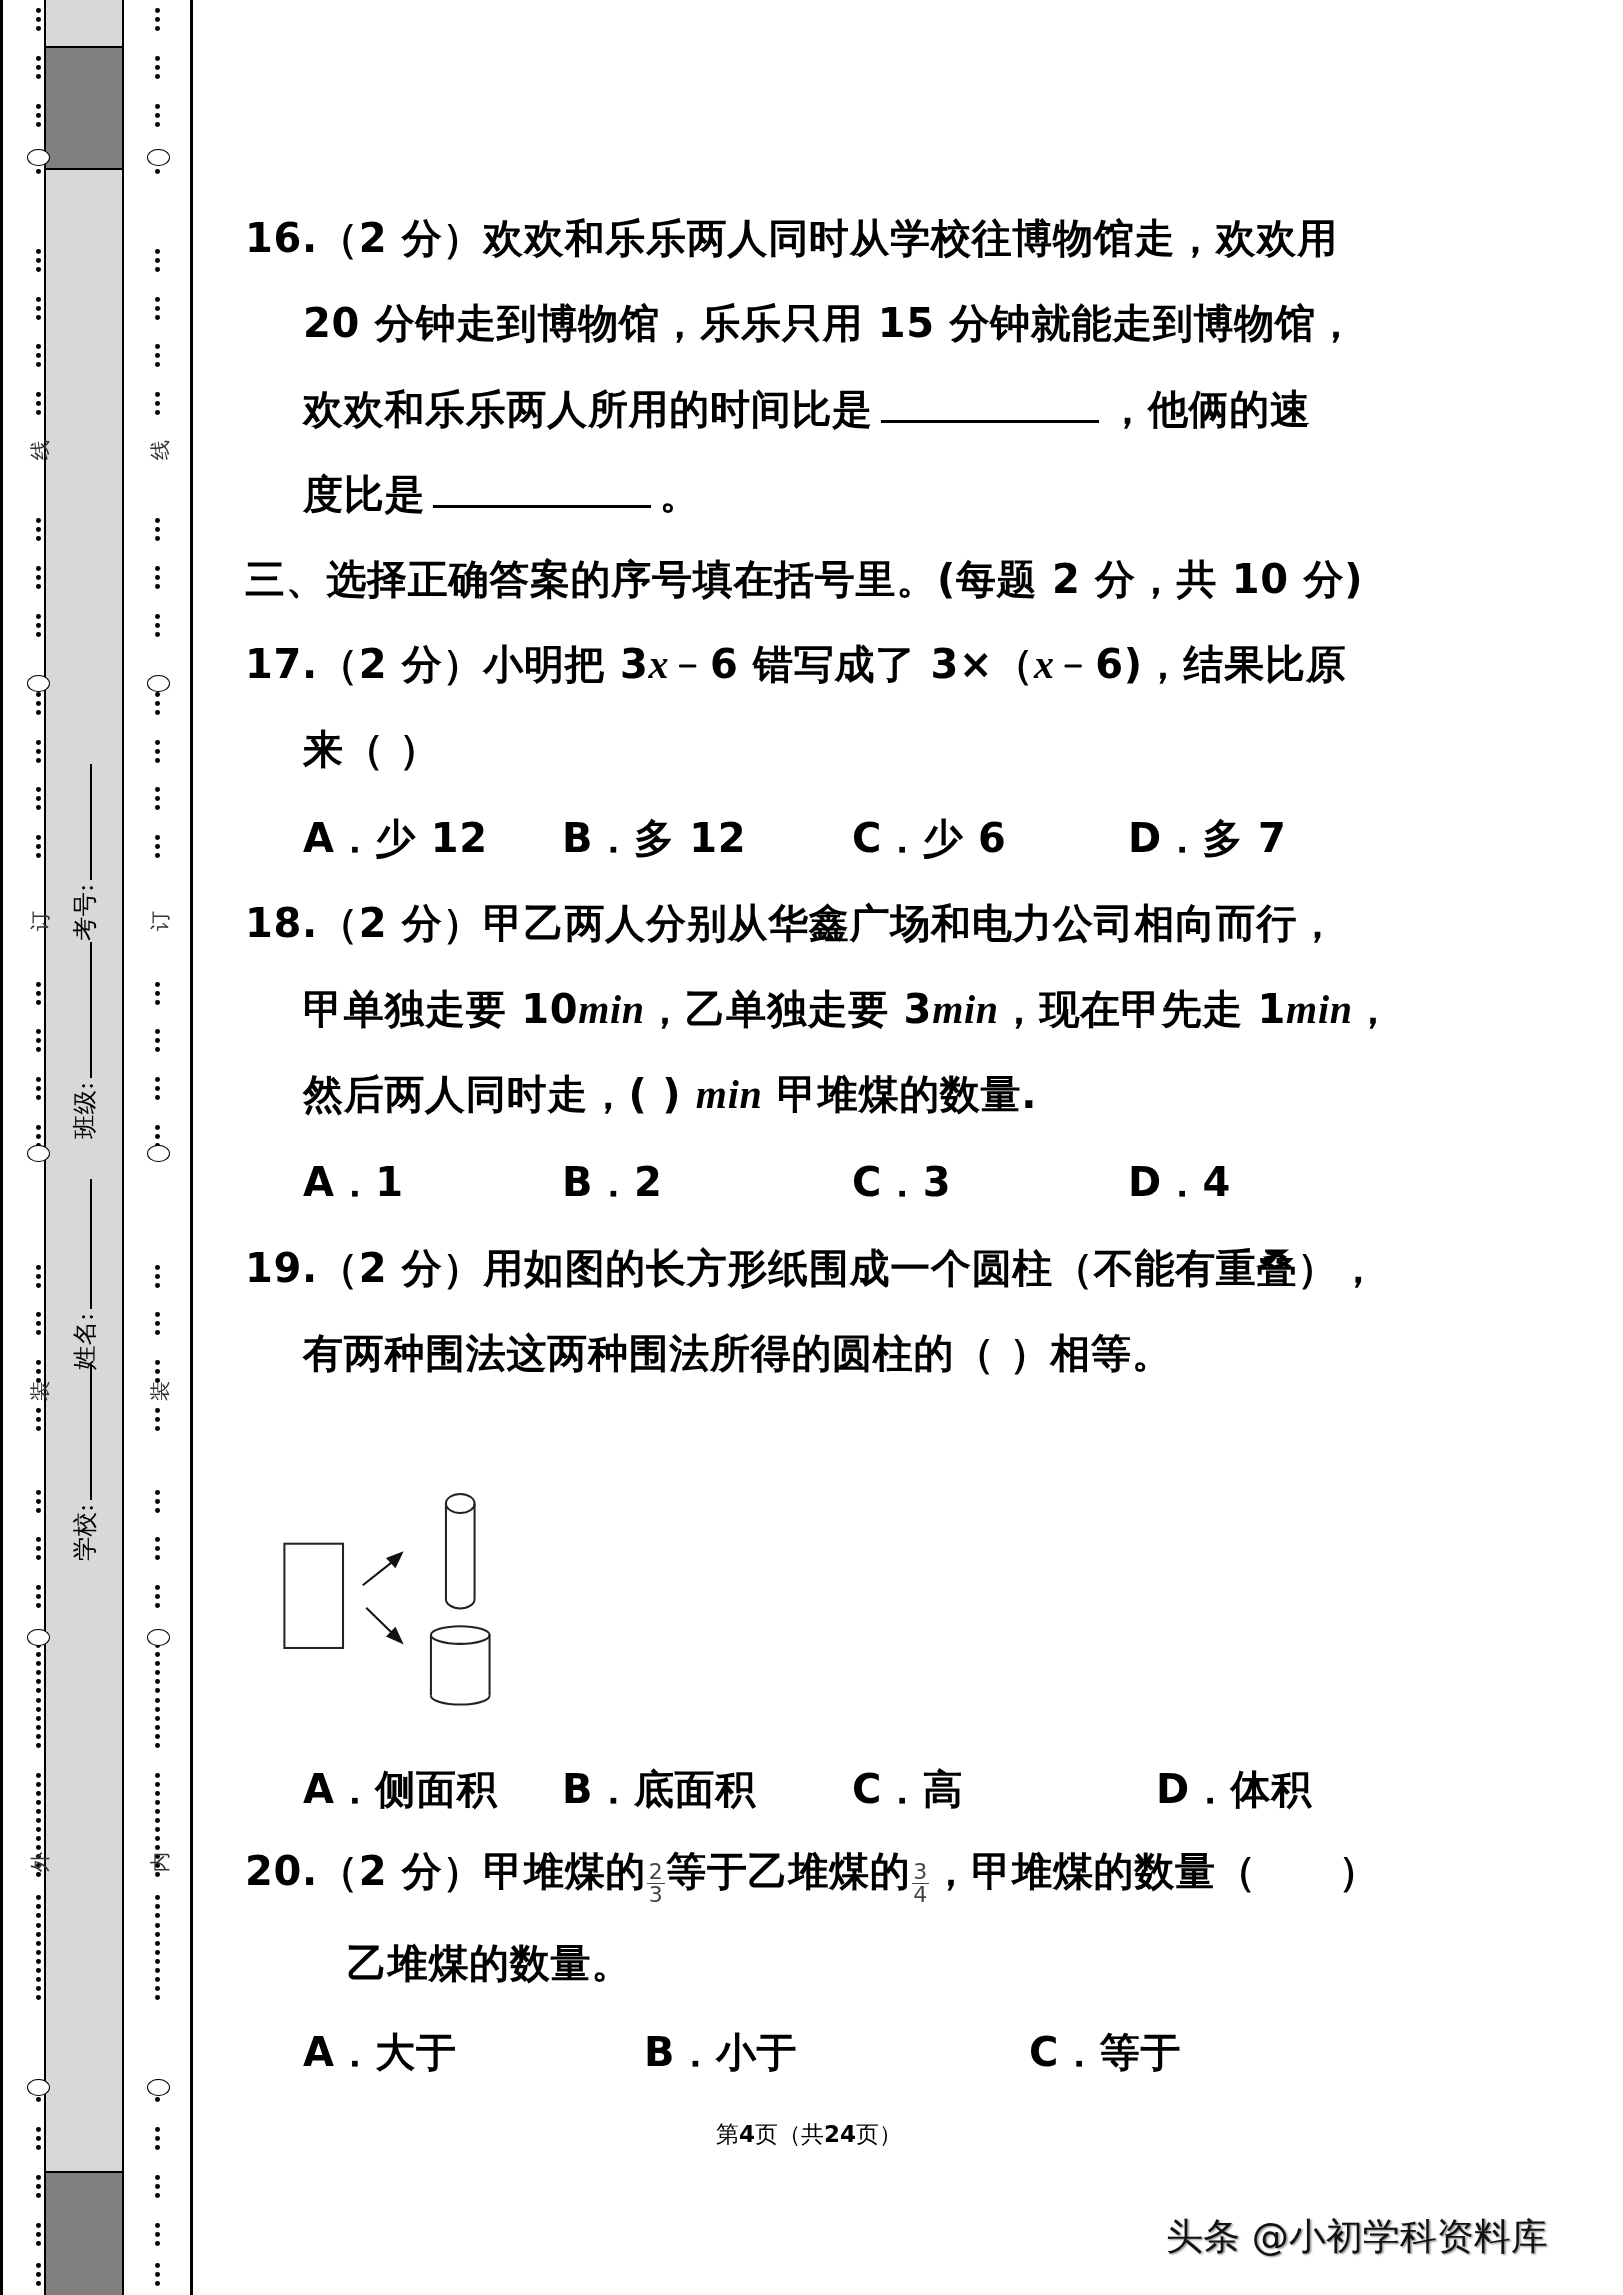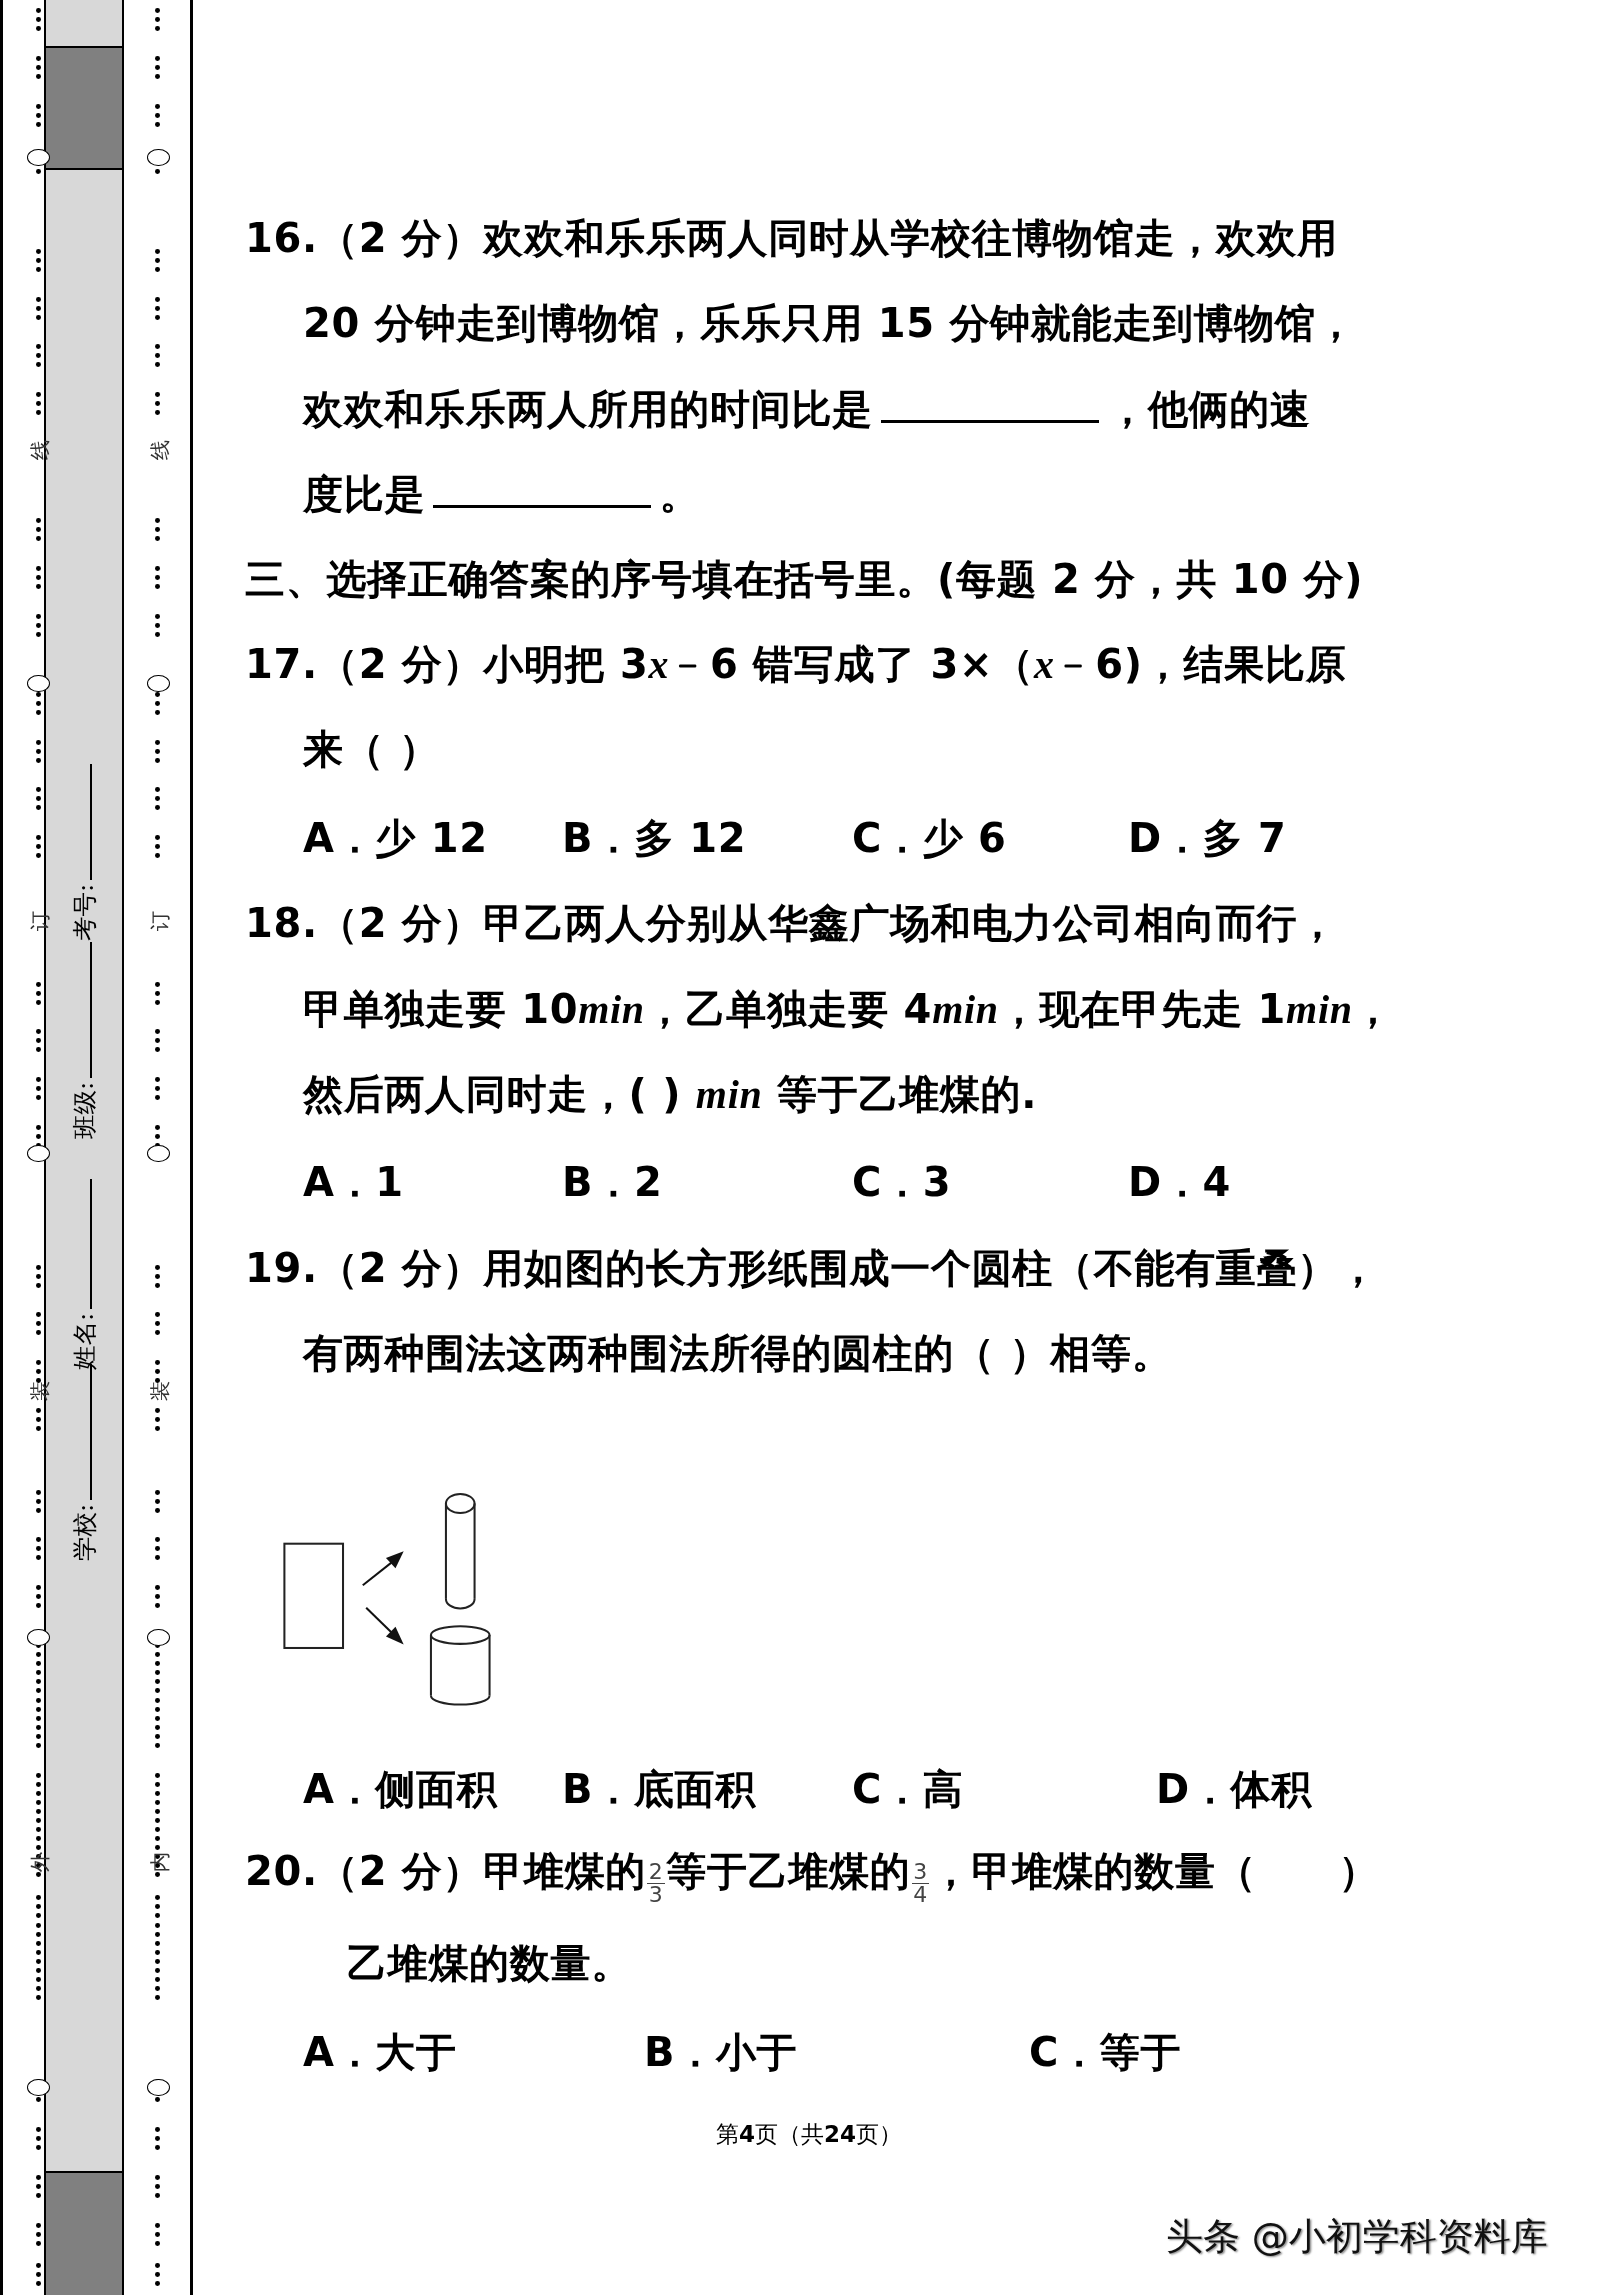--- a/index.html
+++ b/index.html
@@ -541,24 +541,24 @@
   <div class="line" style="left:562px;top:818px;"><span>B．</span><span>多 12</span></div>
   <div class="line" style="left:852px;top:818px;"><span>C．</span><span>少 6</span></div>
   <div class="line" style="left:1128px;top:818px;"><span>D．</span><span>多 7</span></div>
 </div>
 
 <div>
   <div class="line" style="left:245px;top:903px;">
     <span>18.</span><span>（2 分）</span><span>甲乙两人分别从华鑫广场和电力公司相向而行，</span>
   </div>
   <div class="line" style="left:303px;top:989px;">
-    <span>甲单独走要 10</span><span class="it">min</span><span>，乙单独走要 4</span><span class="it">min</span><span>，现在甲先走 1</span><span class="it">min</span><span>，</span>
+    <span>甲单独走要 10</span><span class="it">min</span><span>，乙单独走要 3</span><span class="it">min</span><span>，现在甲先走 1</span><span class="it">min</span><span>，</span>
   </div>
   <div class="line" style="left:303px;top:1074px;">
-    <span>然后两人同时走，(      ) </span><span class="it">min</span><span> 等于乙堆煤的.</span>
+    <span>然后两人同时走，(      ) </span><span class="it">min</span><span> 甲堆煤的数量.</span>
   </div>
   <div class="line" style="left:303px;top:1162px;"><span>A．</span><span>1</span></div>
   <div class="line" style="left:562px;top:1162px;"><span>B．</span><span>2</span></div>
   <div class="line" style="left:852px;top:1162px;"><span>C．</span><span>3</span></div>
   <div class="line" style="left:1128px;top:1162px;"><span>D．</span><span>4</span></div>
 </div>
 
 <div>
   <div class="line" style="left:245px;top:1248px;">
     <span>19.</span><span>（2 分）</span><span>用如图的长方形纸围成一个圆柱（不能有重叠），</span>

